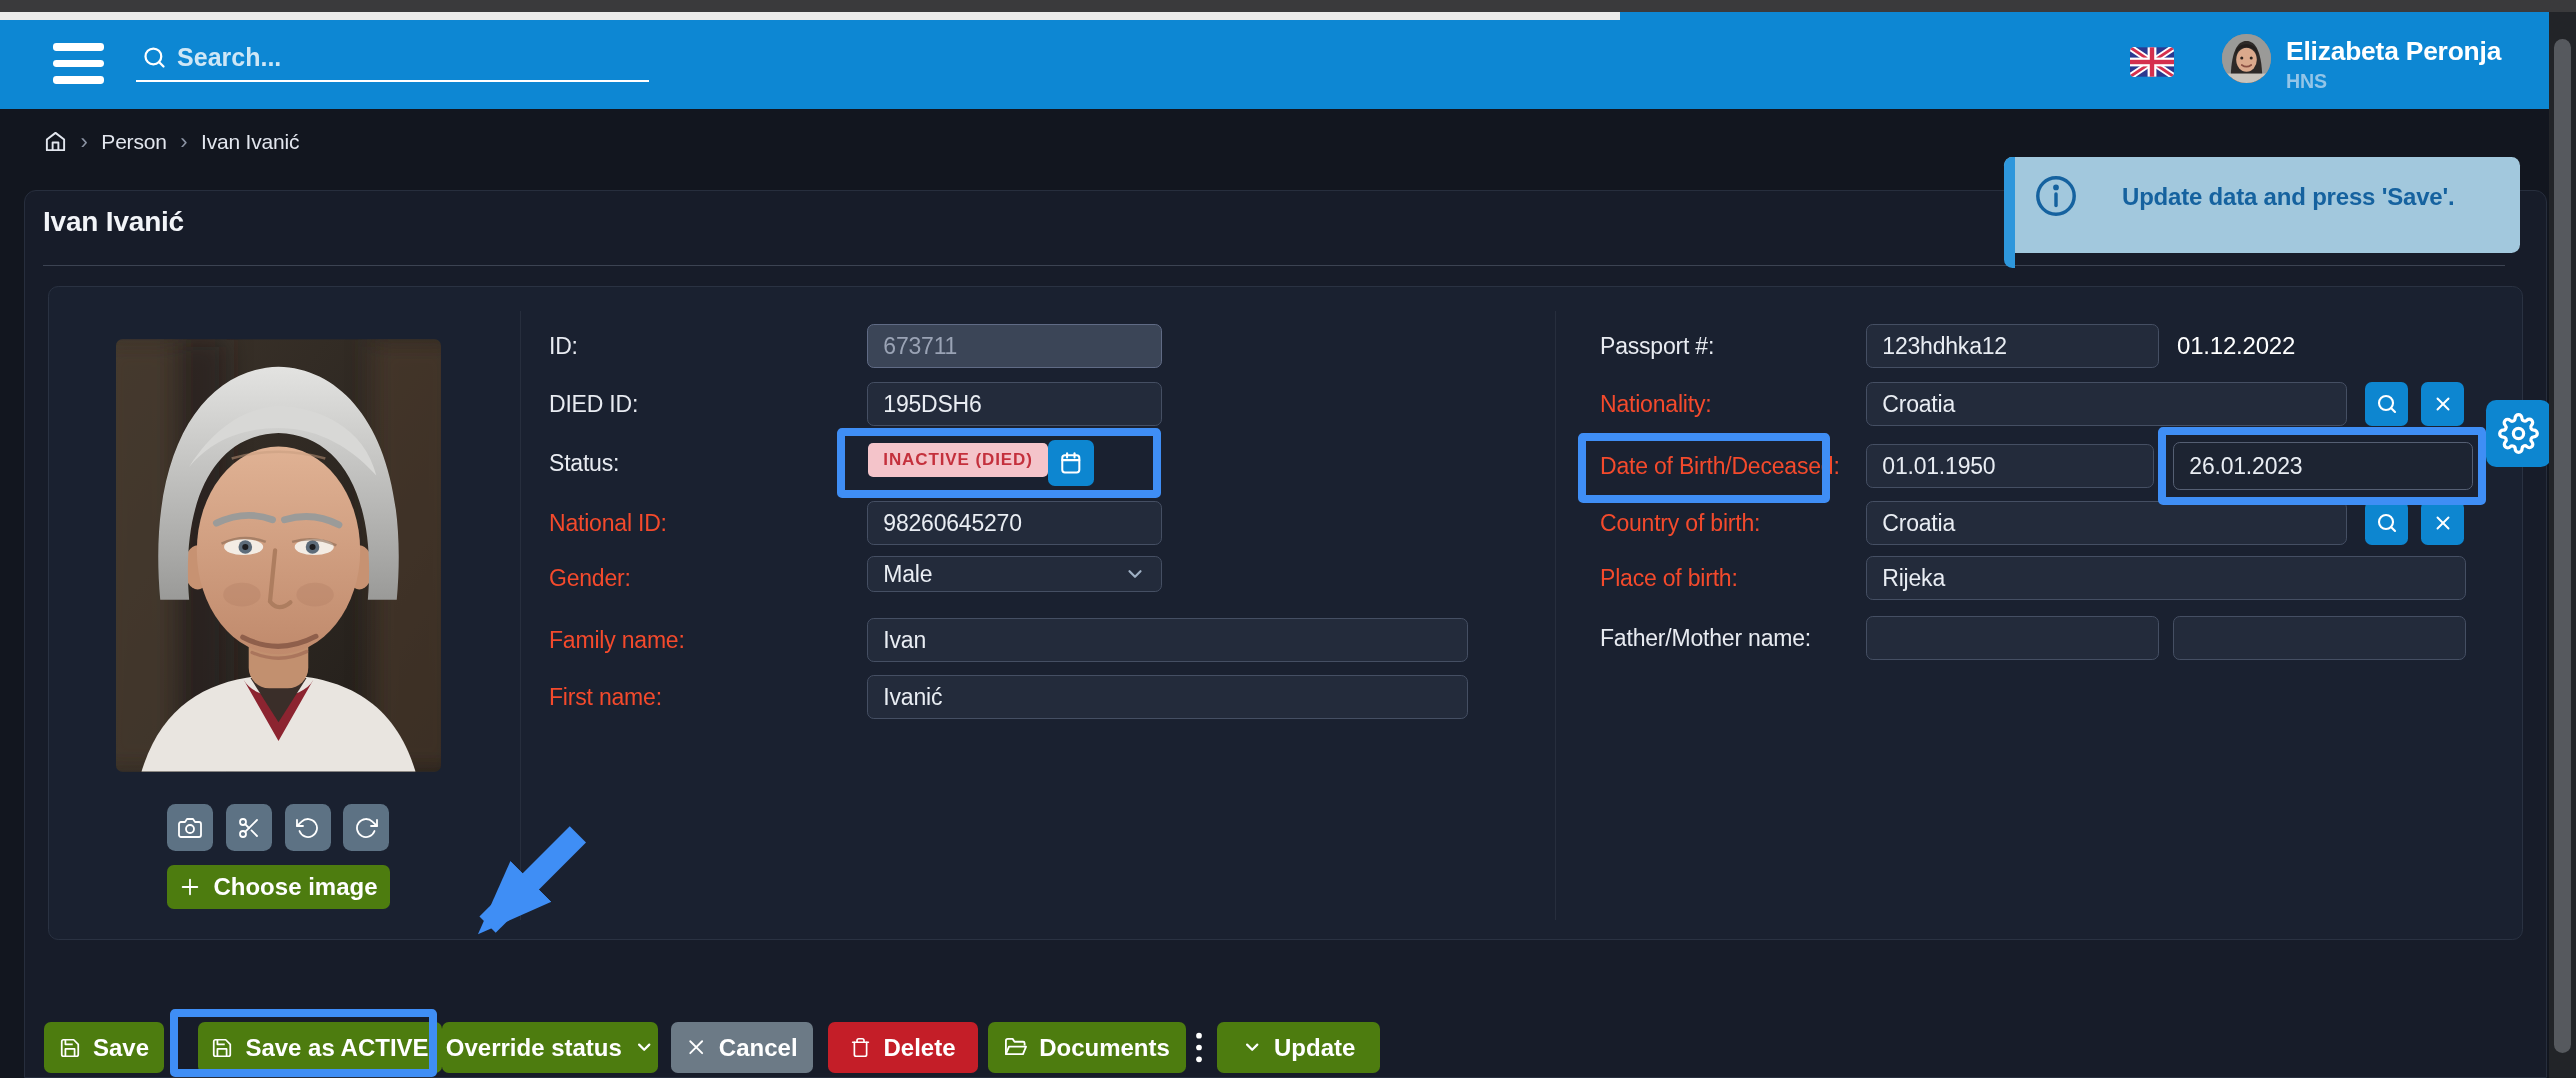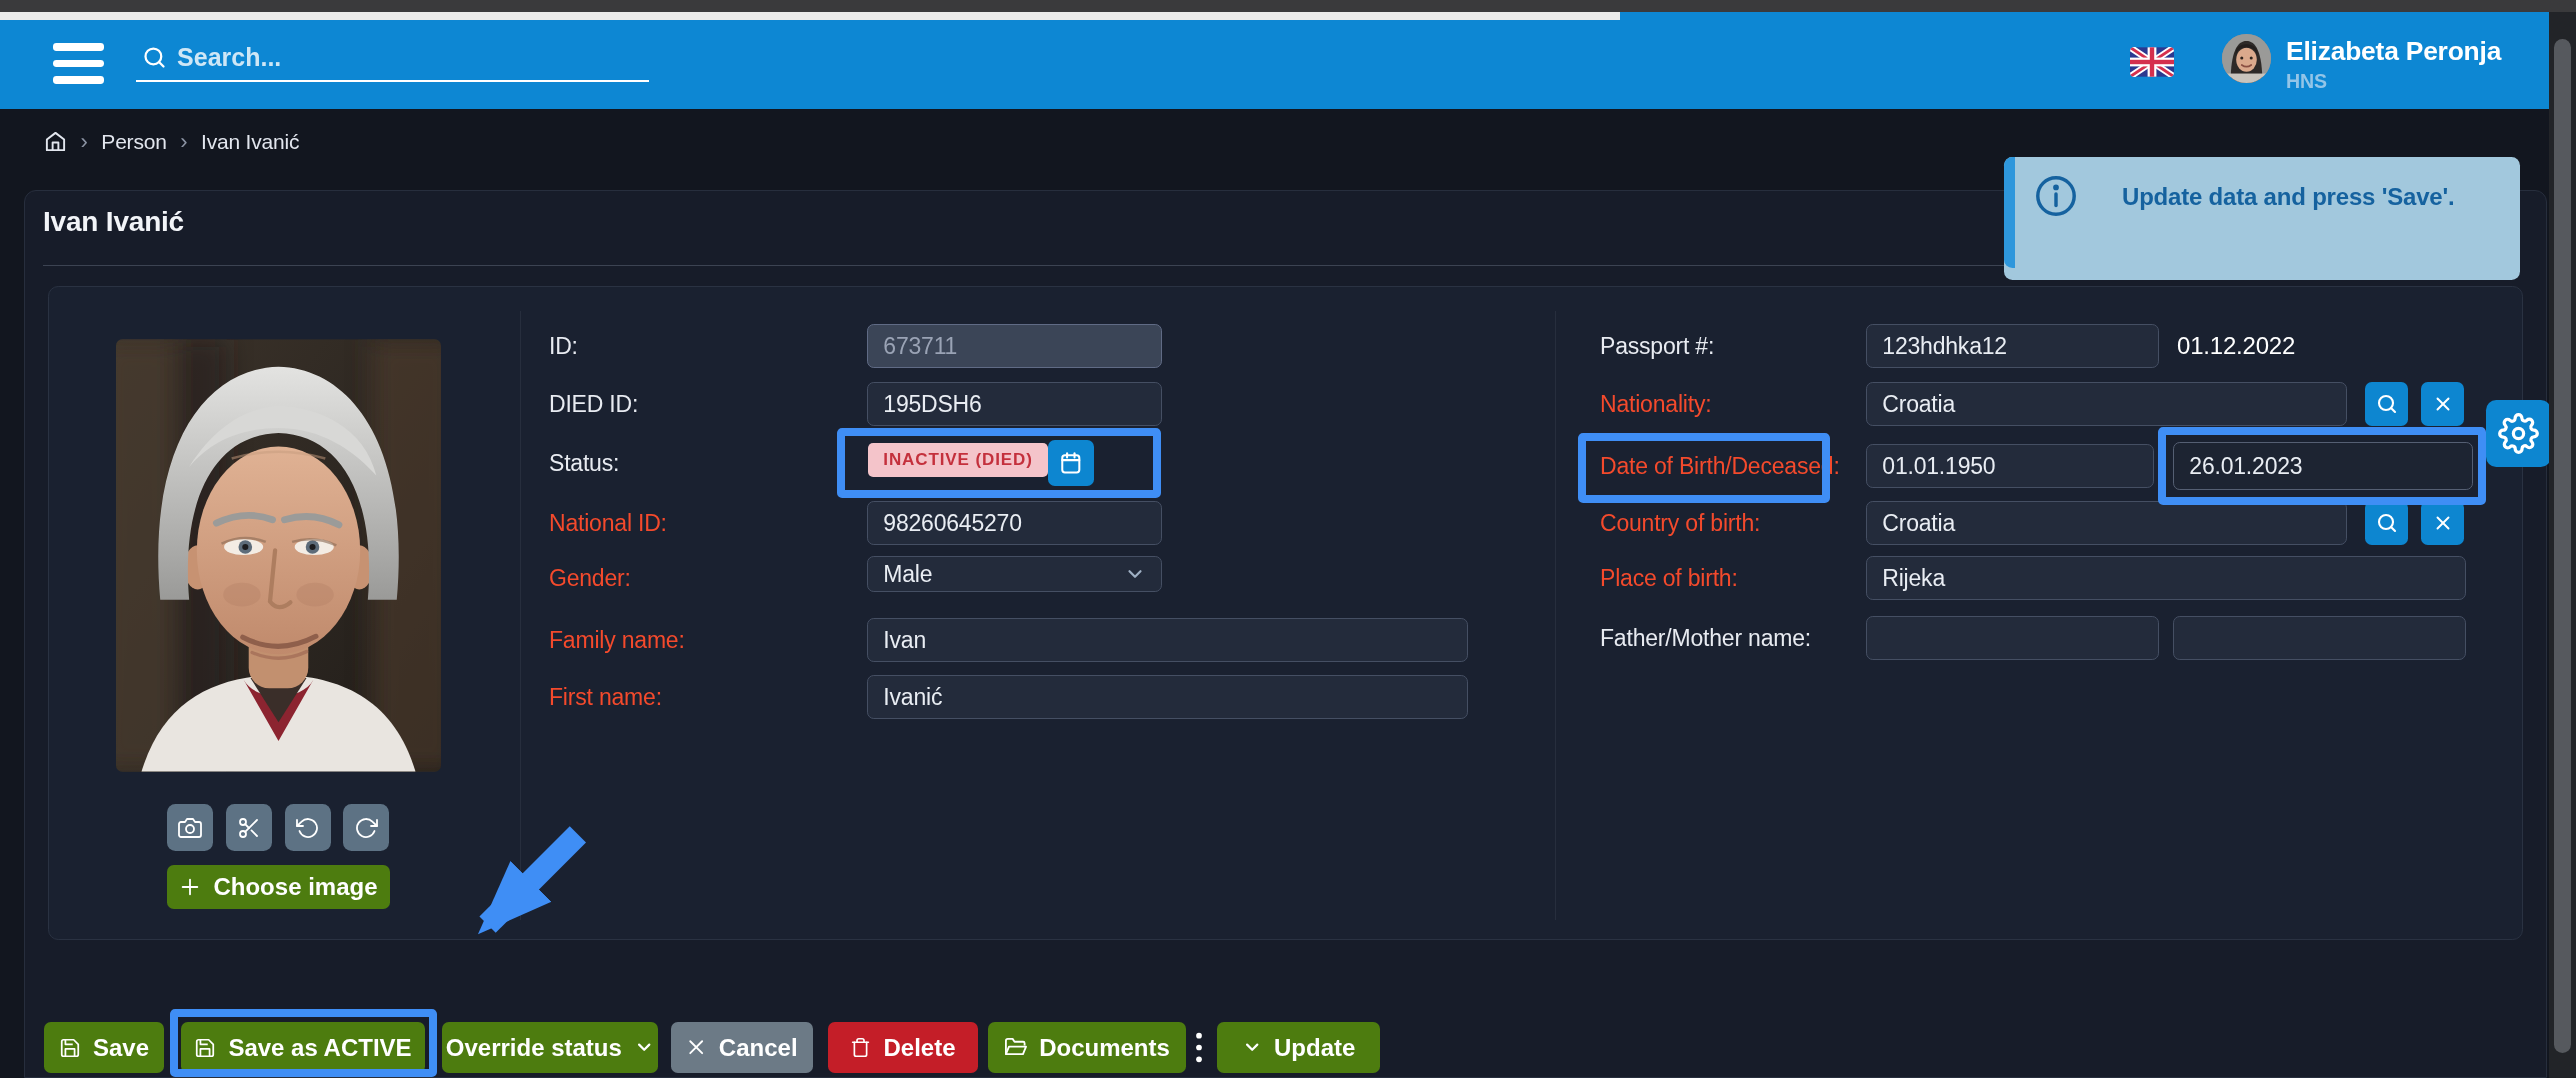--- a/index.html
+++ b/index.html
@@ -23,21 +23,21 @@
   #avatar { left:2222px; top:34px; width:49px; height:49px; border-radius:50%; overflow:hidden; background:#8e8e8e; }
   #userblock { left:2286px; top:36px; display:flex; flex-direction:column; gap:3.4px; }
   #user-name { color:#fff; font-size:26.4px; font-weight:bold; }
   #user-org  { color:#93c5e8; font-size:19.6px; font-weight:bold; }
 
   
   #breadcrumb { left:44px; top:123px; height:37px; display:flex; align-items:center; gap:13.6px; color:#e2e6ee; font-size:21px; }
   .crumb-sep { color:#8b93a3; font-size:22px; }
 
   
-  #callout { left:2004px; top:157px; width:516px; height:123px; background:#a2c8dd; border-radius:8.5px; z-index:30; }
+  #callout { left:2004px; top:157px; width:516px; height:96px; background:#a2c8dd; border-radius:8.5px; z-index:30; }
   #callout .bar { position:absolute; left:0; top:0; width:11px; height:111px; background:#2e97dc; border-radius:8.5px 0 0 8.5px; }
   #callout .msg { position:absolute; left:118px; top:25.6px; color:#15629f; font-size:24px; font-weight:bold; }
 
   
   #card { left:24px; top:190px; width:2523px; height:888px; background:#171c29; border:0.9px solid #272e3d; border-radius:12px 12px 0 0; }
   #page-title { left:43px; top:206px; font-size:28px; font-weight:bold; color:#f2f4f8; }
   #title-divider { left:43px; top:265px; width:2462px; height:0.9px; background:#3c4352; }
   #form-card { left:48px; top:286px; width:2475px; height:654px; background:#1a2130; border:0.9px solid #2a3242; border-radius:10.2px; }
   .vdiv { top:311px; width:0.9px; height:609px; background:#272e3d; }
 
@@ -332,21 +332,21 @@
   <input class="input" style="left: 2173px; top: 616px; width: 293px;" value="">
 
   <button class="btn blue" style="left:44px;width:120px;">
     <svg width="22" height="22" viewBox="0 0 24 24" fill="none" stroke="#fff" stroke-width="1.9" stroke-linejoin="round">
         <path d="M19 21H5a2 2 0 0 1-2-2V5a2 2 0 0 1 2-2h11l5 5v11a2 2 0 0 1-2 2z"></path>
         <polyline points="17 21 17 13 7 13 7 21"></polyline>
         <polyline points="7 3 7 8 15 8"></polyline>
       </svg>
     <span>Save</span>
   </button>
-  <button class="btn blue" style="left:181px;width:244px;">
+  <button class="btn blue" style="left:198px;width:244px;">
     <svg width="22" height="22" viewBox="0 0 24 24" fill="none" stroke="#fff" stroke-width="1.9" stroke-linejoin="round">
         <path d="M19 21H5a2 2 0 0 1-2-2V5a2 2 0 0 1 2-2h11l5 5v11a2 2 0 0 1-2 2z"></path>
         <polyline points="17 21 17 13 7 13 7 21"></polyline>
         <polyline points="7 3 7 8 15 8"></polyline>
       </svg>
     <span>Save as ACTIVE</span>
   </button>
   <button class="btn blue" style="left:442px;width:216px;">
     <span>Override status</span>
     <svg width="20.4" height="20.4" viewBox="0 0 24 24" fill="none" stroke="#fff" stroke-width="2.6" stroke-linecap="round" stroke-linejoin="round">

